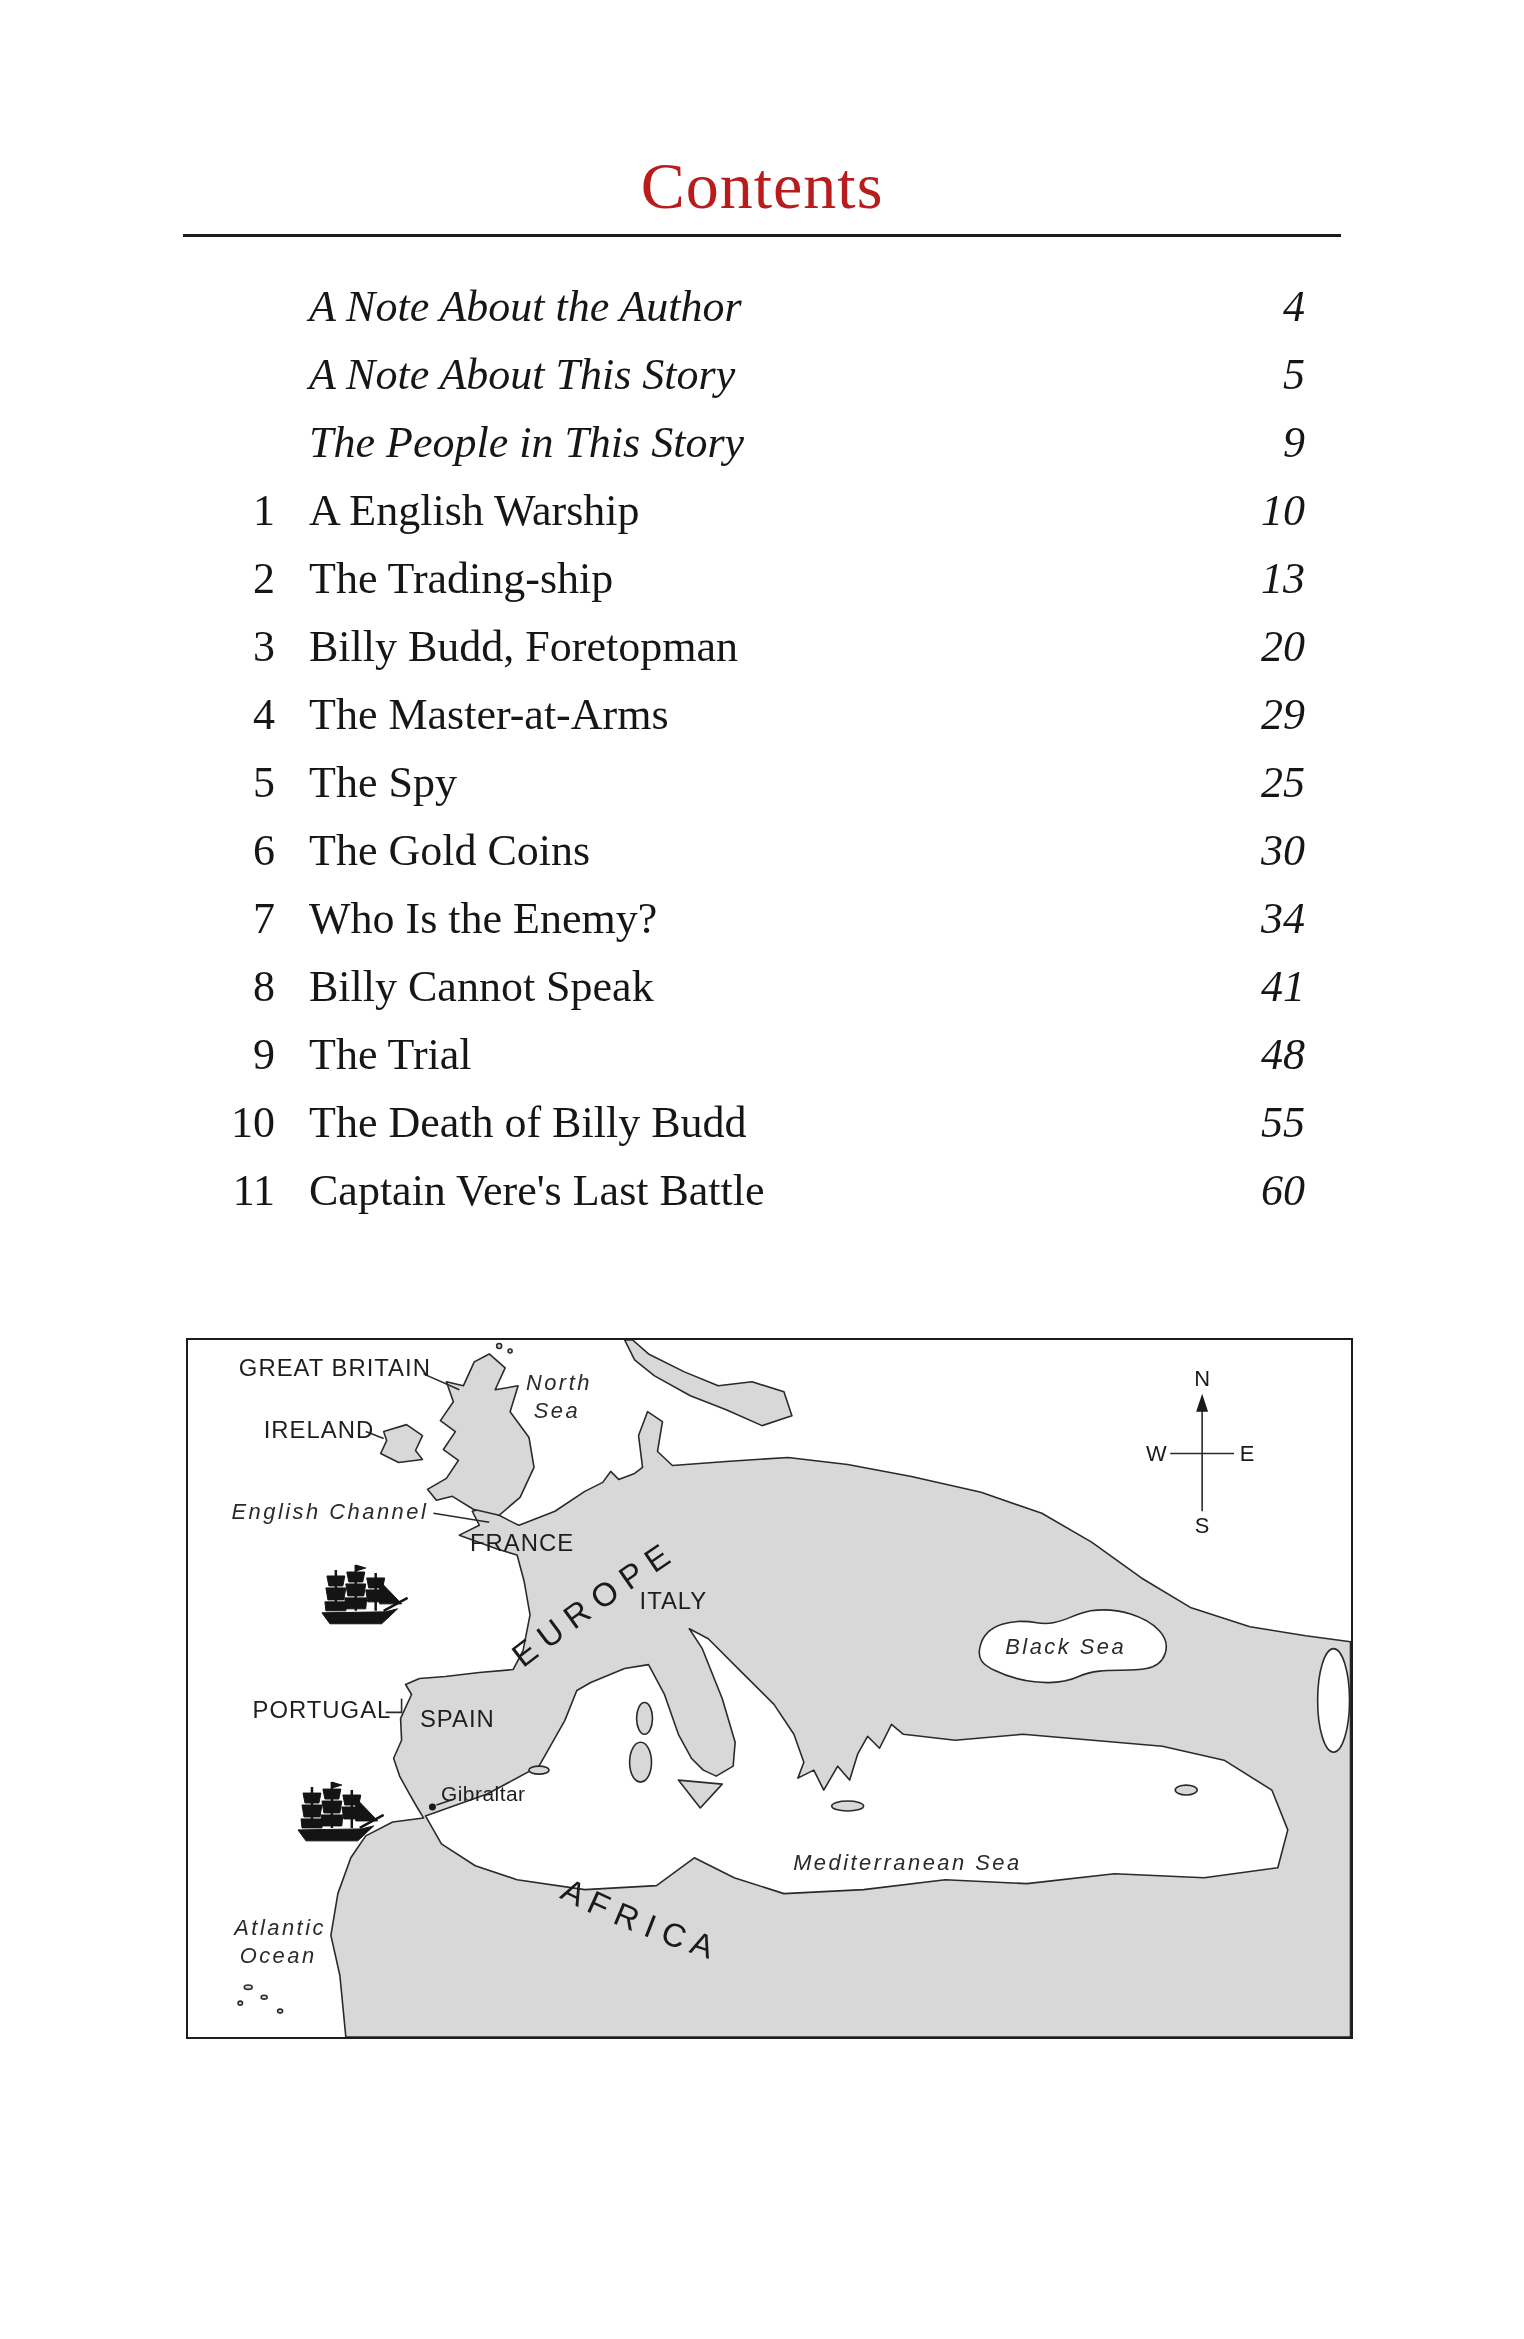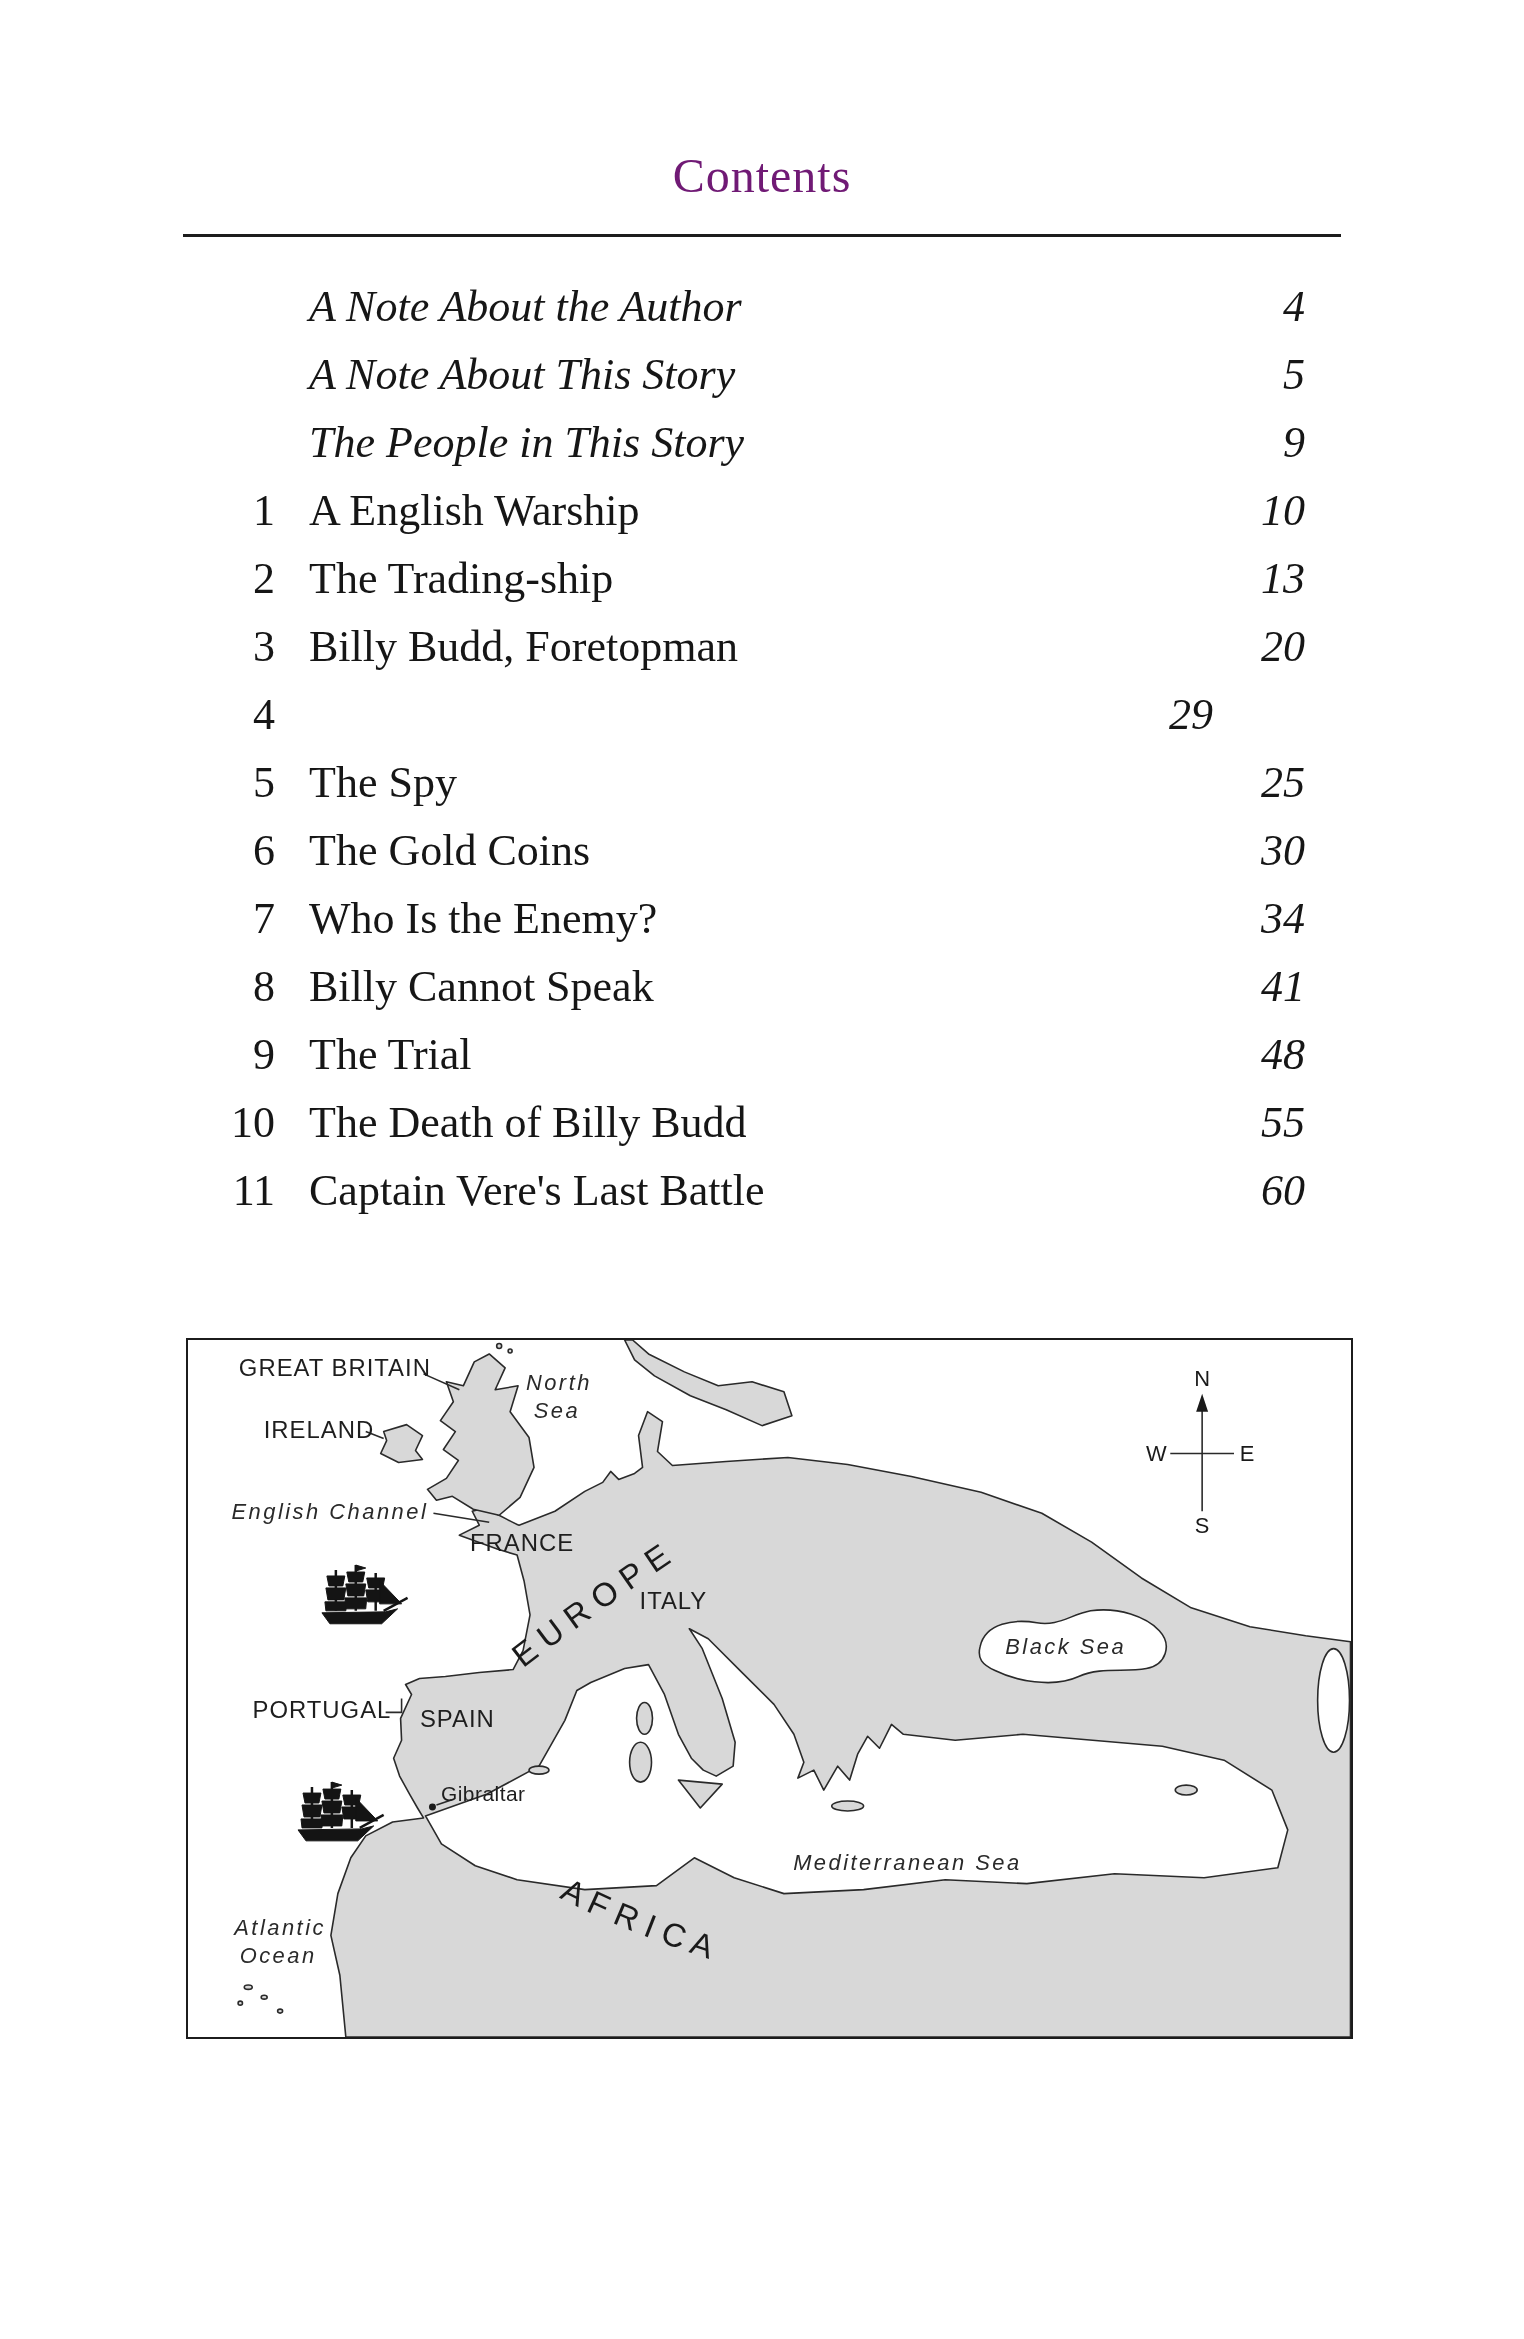--- a/index.html
+++ b/index.html
@@ -1,21 +1,21 @@
 <!DOCTYPE html>
 <html><head>
 <meta charset="utf-8">
 <style>
   html,body{margin:0;padding:0;background:#ffffff;}
   body{width:1524px;height:2339px;position:relative;overflow:hidden;
        font-family:"Liberation Serif",serif;color:#161616;}
 
   
   .page-title{position:absolute;top:148px;left:0;width:100%;text-align:center;
-    font-size:48px;font-weight:400;letter-spacing:1px;color:#701a75;}
+    font-size:66px;font-weight:400;letter-spacing:1px;color:#b91c1c;}
   .title-rule{position:absolute;top:234px;left:183px;width:1158px;height:3px;
     background:#1c1c1c;}
   .toc{position:absolute;top:272px;left:183px;width:1122px;}
   .toc-row{display:grid;grid-template-columns:52px 1fr 92px;height:68px;
     align-items:center;font-size:44px;margin-left:40px;}
   .toc-num{text-align:right;}
   .toc-title{padding-left:34px;}
   .toc-page{text-align:right;font-style:italic;}
   .front .toc-title{font-style:italic;}
 
@@ -71,20 +71,21 @@
     <div class="toc-title">The Trading-ship</div>
     <div class="toc-page">13</div>
   </div>
   <div class="toc-row">
     <div class="toc-num">3</div>
     <div class="toc-title">Billy Budd, Foretopman</div>
     <div class="toc-page">20</div>
   </div>
   <div class="toc-row">
     <div class="toc-num">4</div>
+    <div class="toc-title">The Master-at-Arms</div>
     <div class="toc-page">29</div>
   </div>
   <div class="toc-row">
     <div class="toc-num">5</div>
     <div class="toc-title">The Spy</div>
     <div class="toc-page">25</div>
   </div>
   <div class="toc-row">
     <div class="toc-num">6</div>
     <div class="toc-title">The Gold Coins</div>

